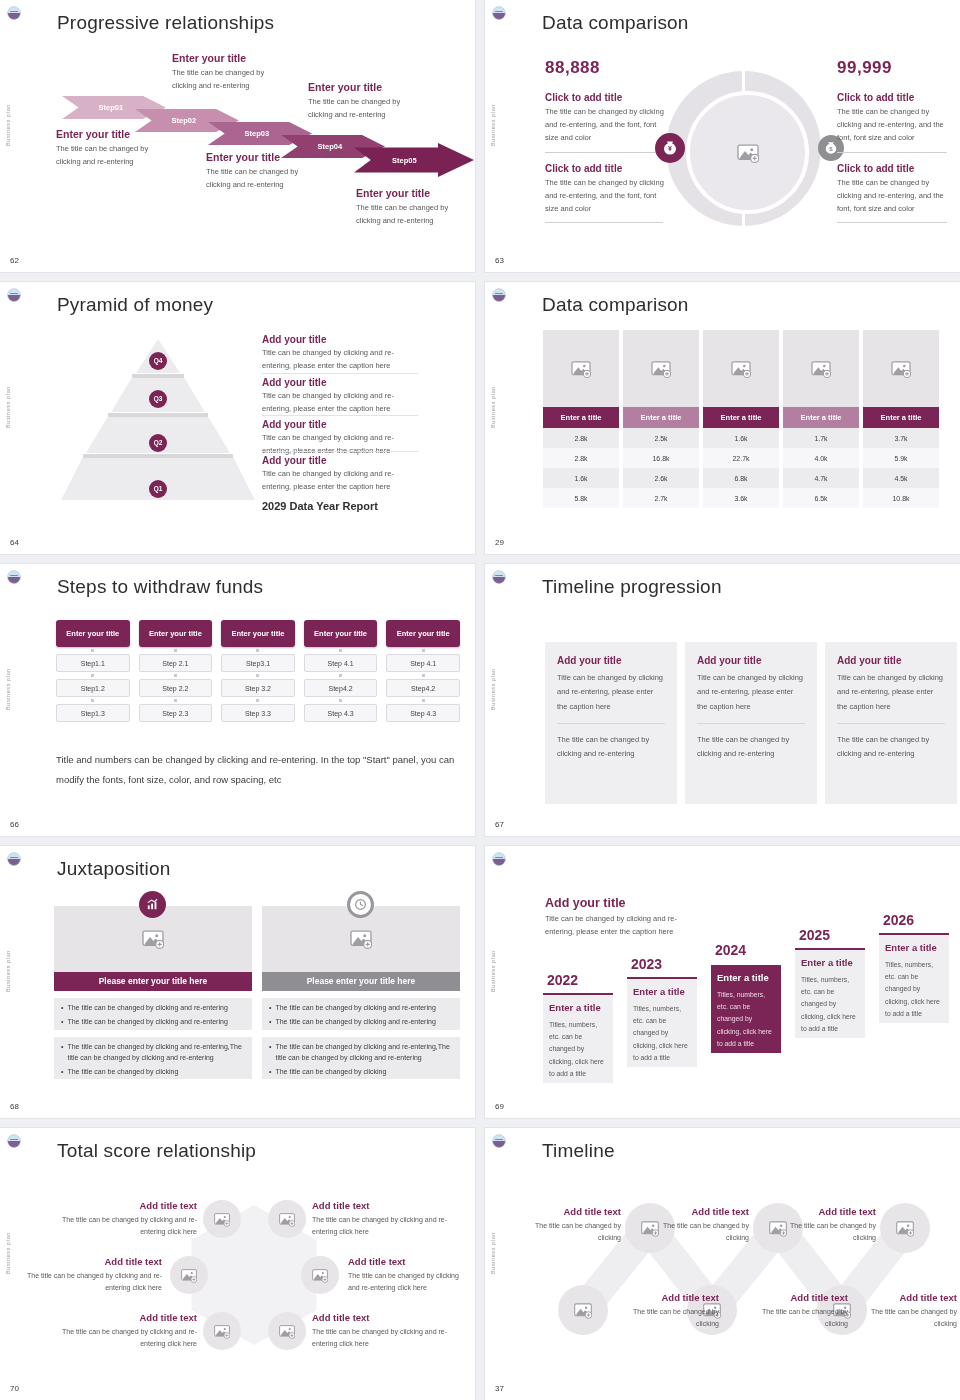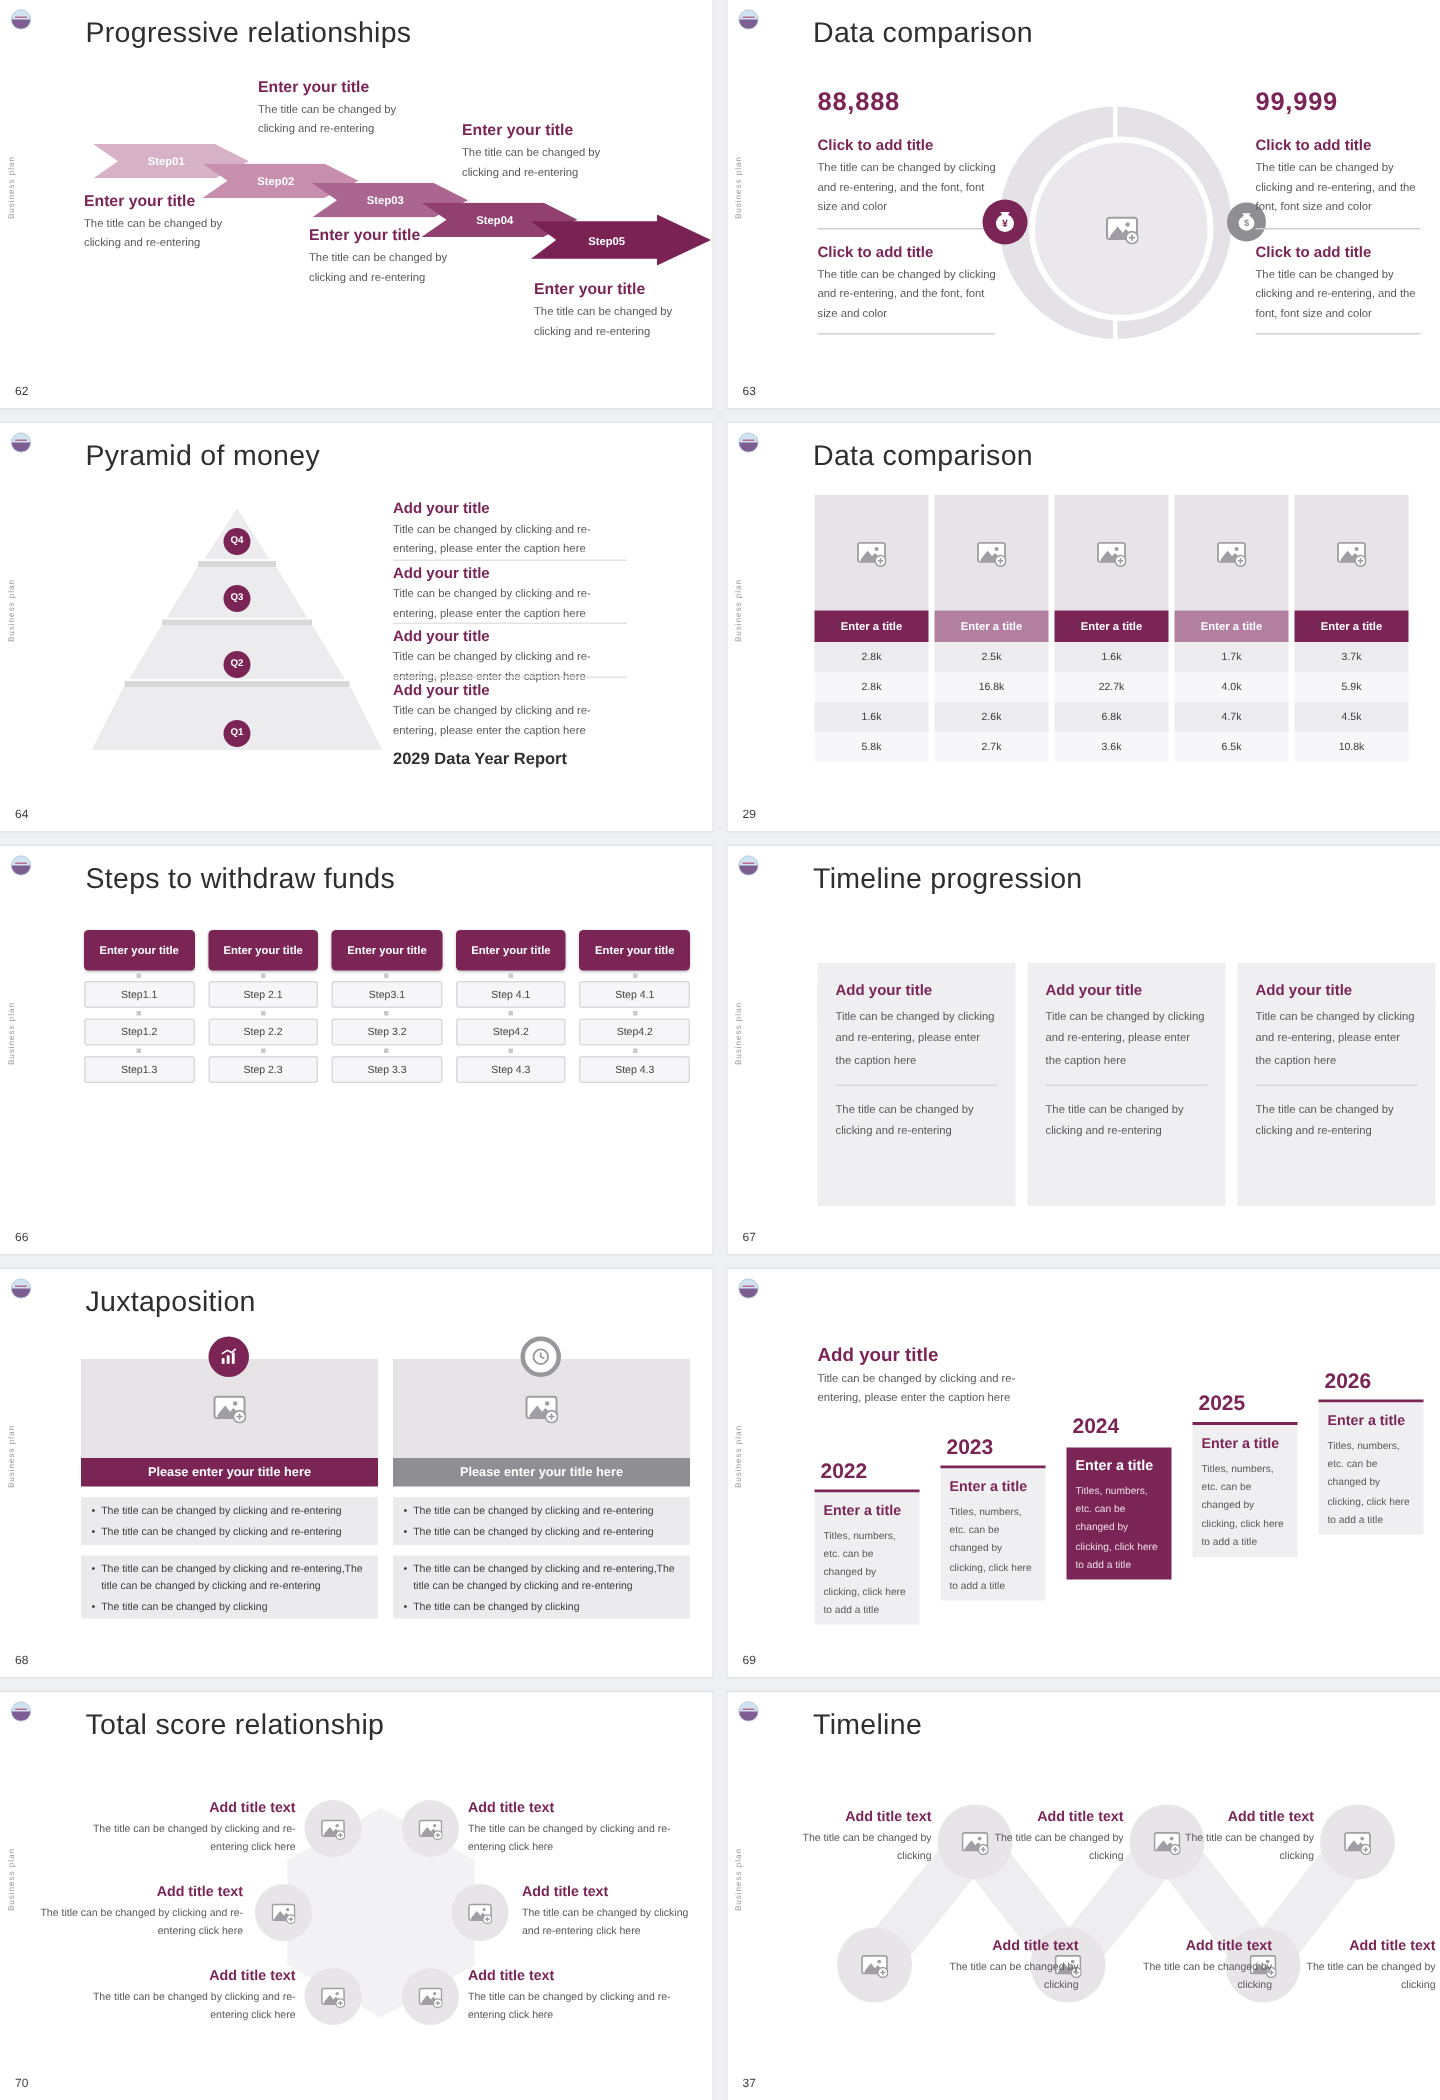--- a/index.html
+++ b/index.html
@@ -330,20 +330,21 @@
         <div class="wt ctr" style="height:27px;background:#7b2556;border-radius:3px;font-size:7.5px;line-height:27px;box-shadow:0 1px 2px rgba(0,0,0,.25);">Enter your title</div>
         <div class="dot66"></div>
         <div class="stepbox">Step 4.1</div>
         <div class="dot66"></div>
         <div class="stepbox">Step4.2</div>
         <div class="dot66"></div>
         <div class="stepbox">Step 4.3</div>
       </div>
     </div>
 
+    <div class="abs" style="left:56px;top:186px;width:404px;font-size:9.5px;color:#3c3c3c;line-height:2.1;">Title and numbers can be changed by clicking and re-entering. In the top "Start" panel, you can modify the fonts, font size, color, and row spacing, etc</div>
 
     <div class="pnum">66</div>
   </div>
 
   <div class="slide">
     <span class="logo"><svg viewBox="0 0 16 16" width="14" height="14">
           <circle cx="8" cy="8" r="7.3" fill="#cfe3f2"></circle>
           <path d="M.7 8 a7.3 7.3 0 0 0 14.6 0 Z" fill="#7e5d93"></path>
           <path d="M3.5 6.3 h9" stroke="#b86d8f" stroke-width="1.2"></path>
           <circle cx="8" cy="8" r="7.3" fill="none" stroke="#a6bdd2" stroke-width="0.6"></circle>

